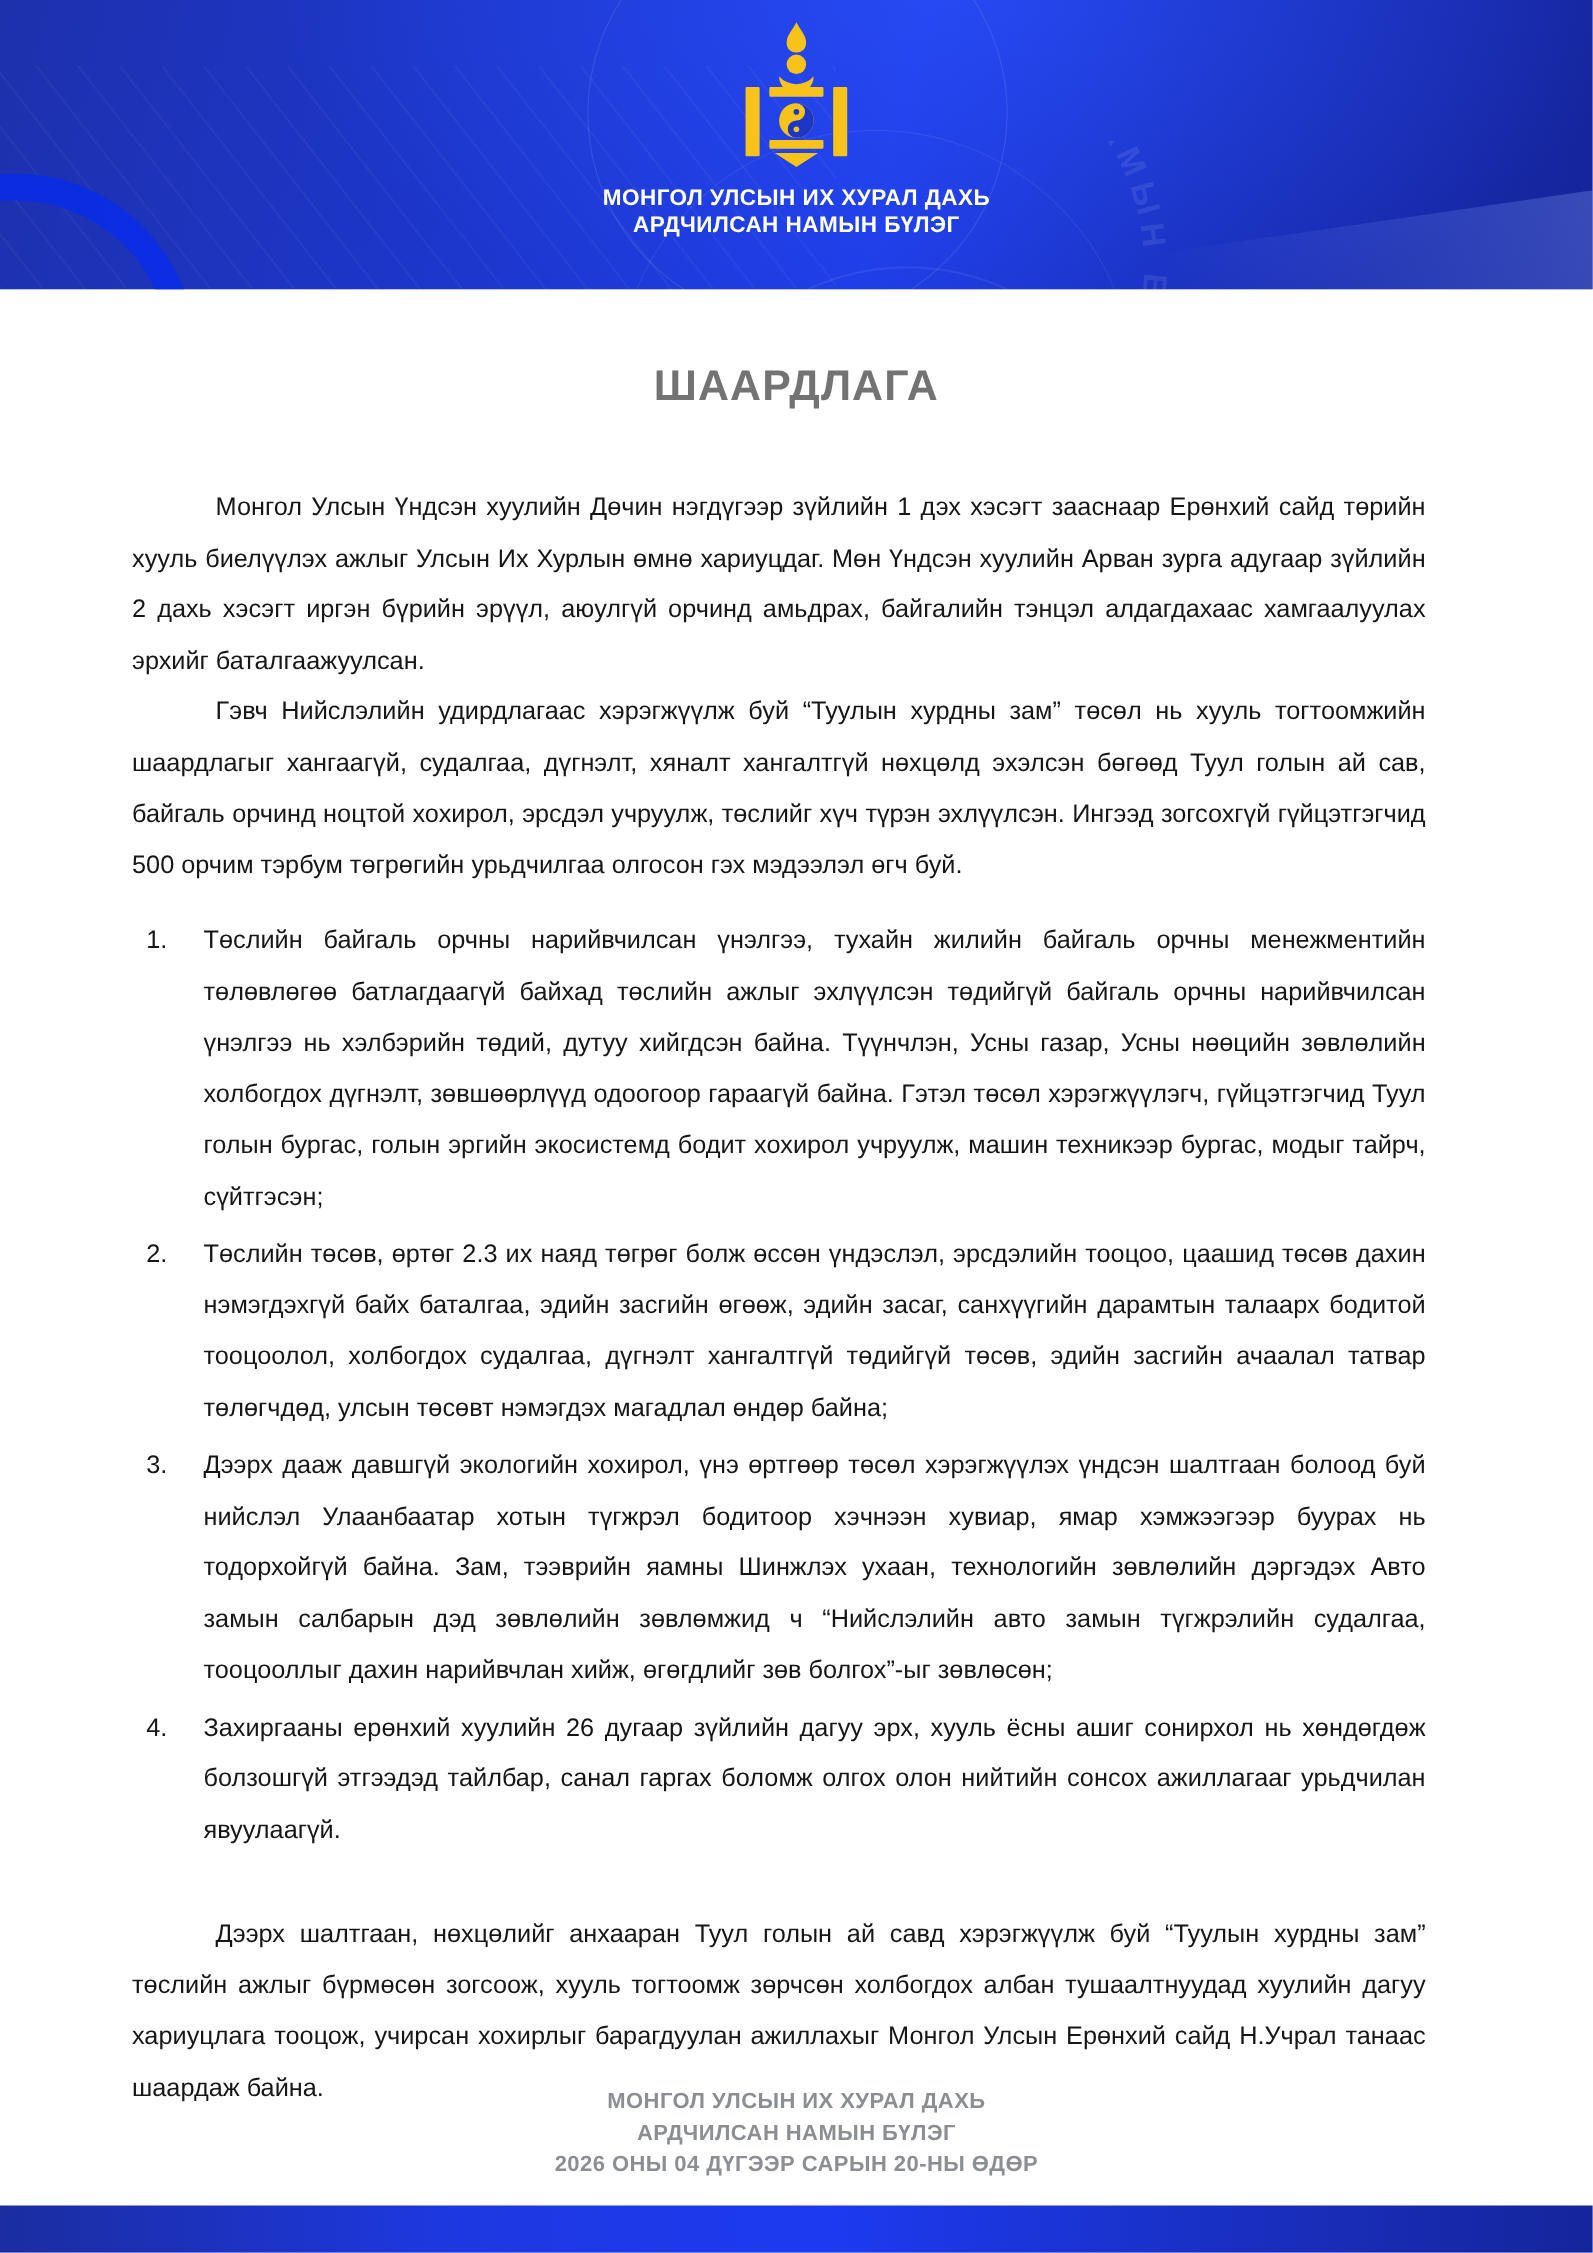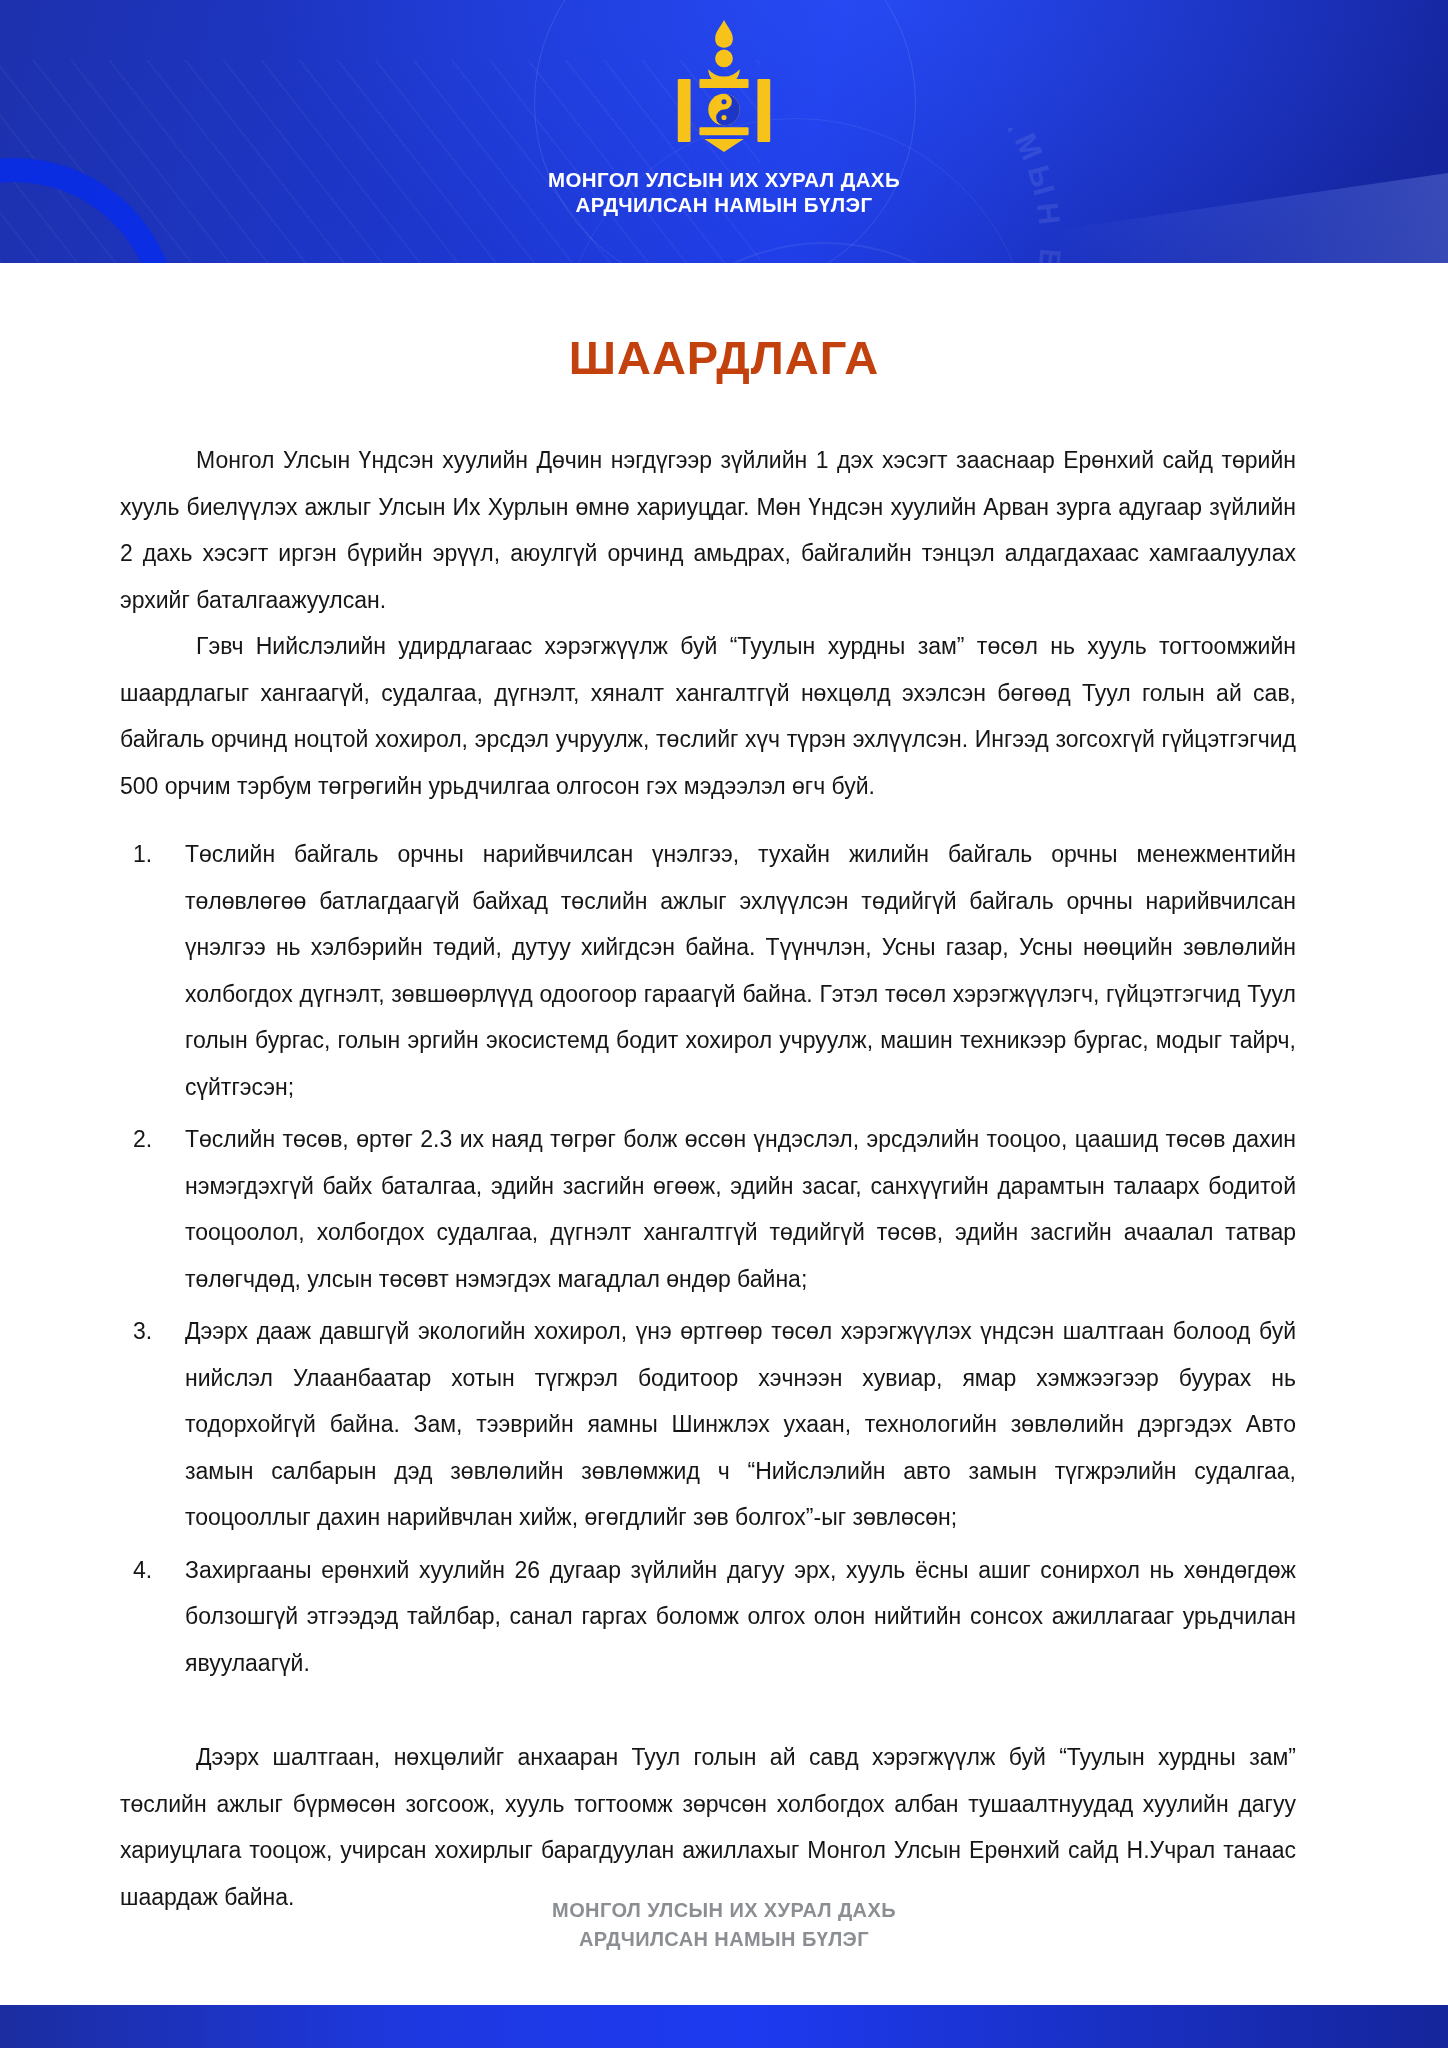--- a/index.html
+++ b/index.html
@@ -35,21 +35,21 @@
   .ring.r2{width:470px;height:470px;left:560px;top:118px;border-color:rgba(255,255,255,.07);}
   .seal{position:absolute;left:585px;top:128px;opacity:.9;}
   .soyombo{position:absolute;left:665px;top:20px;}
   .org{
     position:absolute;top:167px;left:0;width:100%;text-align:center;
     color:#ffffff;font-weight:700;font-size:20.5px;line-height:25px;letter-spacing:.4px;
   }
   
   .title{
     position:absolute;top:330px;left:0;width:100%;margin:0;text-align:center;
-    font-size:47px;font-weight:700;letter-spacing:1px;color:#c2410c;
+    font-size:39px;font-weight:700;letter-spacing:1px;color:#737373;
   }
   .bodytxt{
     position:absolute;top:437px;left:120px;width:1176px;
     font-size:23px;line-height:46.5px;color:#161616;
   }
   .bodytxt p{margin:0;text-align:justify;text-indent:76px;}
   ol.grounds{margin:22px 0 0 0;padding:0 0 0 65px;list-style:none;}
   ol.grounds li{position:relative;text-align:justify;margin:0 0 6px 0;}
   ol.grounds .num{position:absolute;left:-52px;top:0;}
   p.closing{margin-top:48px !important;}
@@ -130,16 +130,17 @@
         <span>Захиргааны ерөнхий хуулийн 26 дугаар зүйлийн дагуу эрх, хууль ёсны ашиг сонирхол нь хөндөгдөж болзошгүй этгээдэд тайлбар, санал гаргах боломж олгох олон нийтийн сонсох ажиллагааг урьдчилан явуулаагүй.</span>
       </li>
     </ol>
 
     <p class="closing">Дээрх шалтгаан, нөхцөлийг анхааран Туул голын ай савд хэрэгжүүлж буй “Туулын хурдны зам” төслийн ажлыг бүрмөсөн зогсоож, хууль тогтоомж зөрчсөн холбогдох албан тушаалтнуудад хуулийн дагуу хариуцлага тооцож, учирсан хохирлыг барагдуулан ажиллахыг Монгол Улсын Ерөнхий сайд Н.Учрал танаас шаардаж байна.</p>
   </main>
 
   <footer class="ftr">
     <div>МОНГОЛ УЛСЫН ИХ ХУРАЛ ДАХЬ</div>
     <div>АРДЧИЛСАН НАМЫН БҮЛЭГ</div>
+    <div>2026 ОНЫ 04 ДҮГЭЭР САРЫН 20-НЫ ӨДӨР</div>
   </footer>
 
   <div class="bottombar"></div>
 </div>
 
 </body></html>

